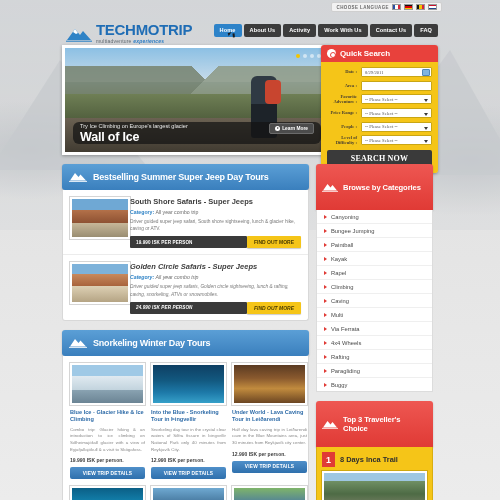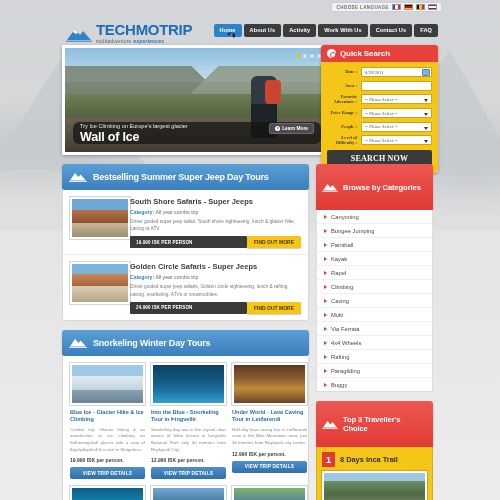--- a/index.html
+++ b/index.html
@@ -175,21 +175,21 @@
     background:linear-gradient(180deg,#5b9fd6,#3a7fbd);
     border-radius:3px; padding:4px 7px; color:#fff;
     display:flex; align-items:center; gap:6px; box-shadow:0 1px 2px rgba(0,0,0,.22);
   }
   .sec-head .mt { flex:0 0 auto; }
   .sec-title { font-size:9px; font-weight:bold; letter-spacing:-.2px;text-align:center; }
 
   .panel-white { background:#fff; border:1px solid #d8d8d8; border-top:none; border-radius:0 0 3px 3px; }
 
   .tour { display:flex; padding:7px 7px 6px; border-bottom:1px solid #ececec; }
-  .tour:last-child { border-bottom:none; }
+  .tour:last-child { border-bottom:none;font-style:italic; }
   .thumb {
     width:60px; height:42px; flex:0 0 auto; border:2px solid #fff;
     box-shadow:0 0 0 1px #d5d5d5; background:#a8a8a8;
   }
   .thumb.t1 { background:linear-gradient(180deg,#6fa8d4 0%,#6fa8d4 28%,#b4724a 28%,#8f5233 62%,#c8b89a 62%,#9a8e72 100%); }
   .thumb.t2 { background:linear-gradient(180deg,#7db2da 0%,#7db2da 25%,#c98b5e 25%,#a8633c 58%,#ddd0b4 58%,#b5a484 100%); }
   .tour-body { flex:1; min-width:0; }
   .tour-name { font-size:7.5px; font-weight:bold; color:#3d3d3d; margin-bottom:3px; }
   .tour-cat { font-size:5.2px; margin-bottom:3px; }
   .tour-cat b { color:#2f83c6; }

